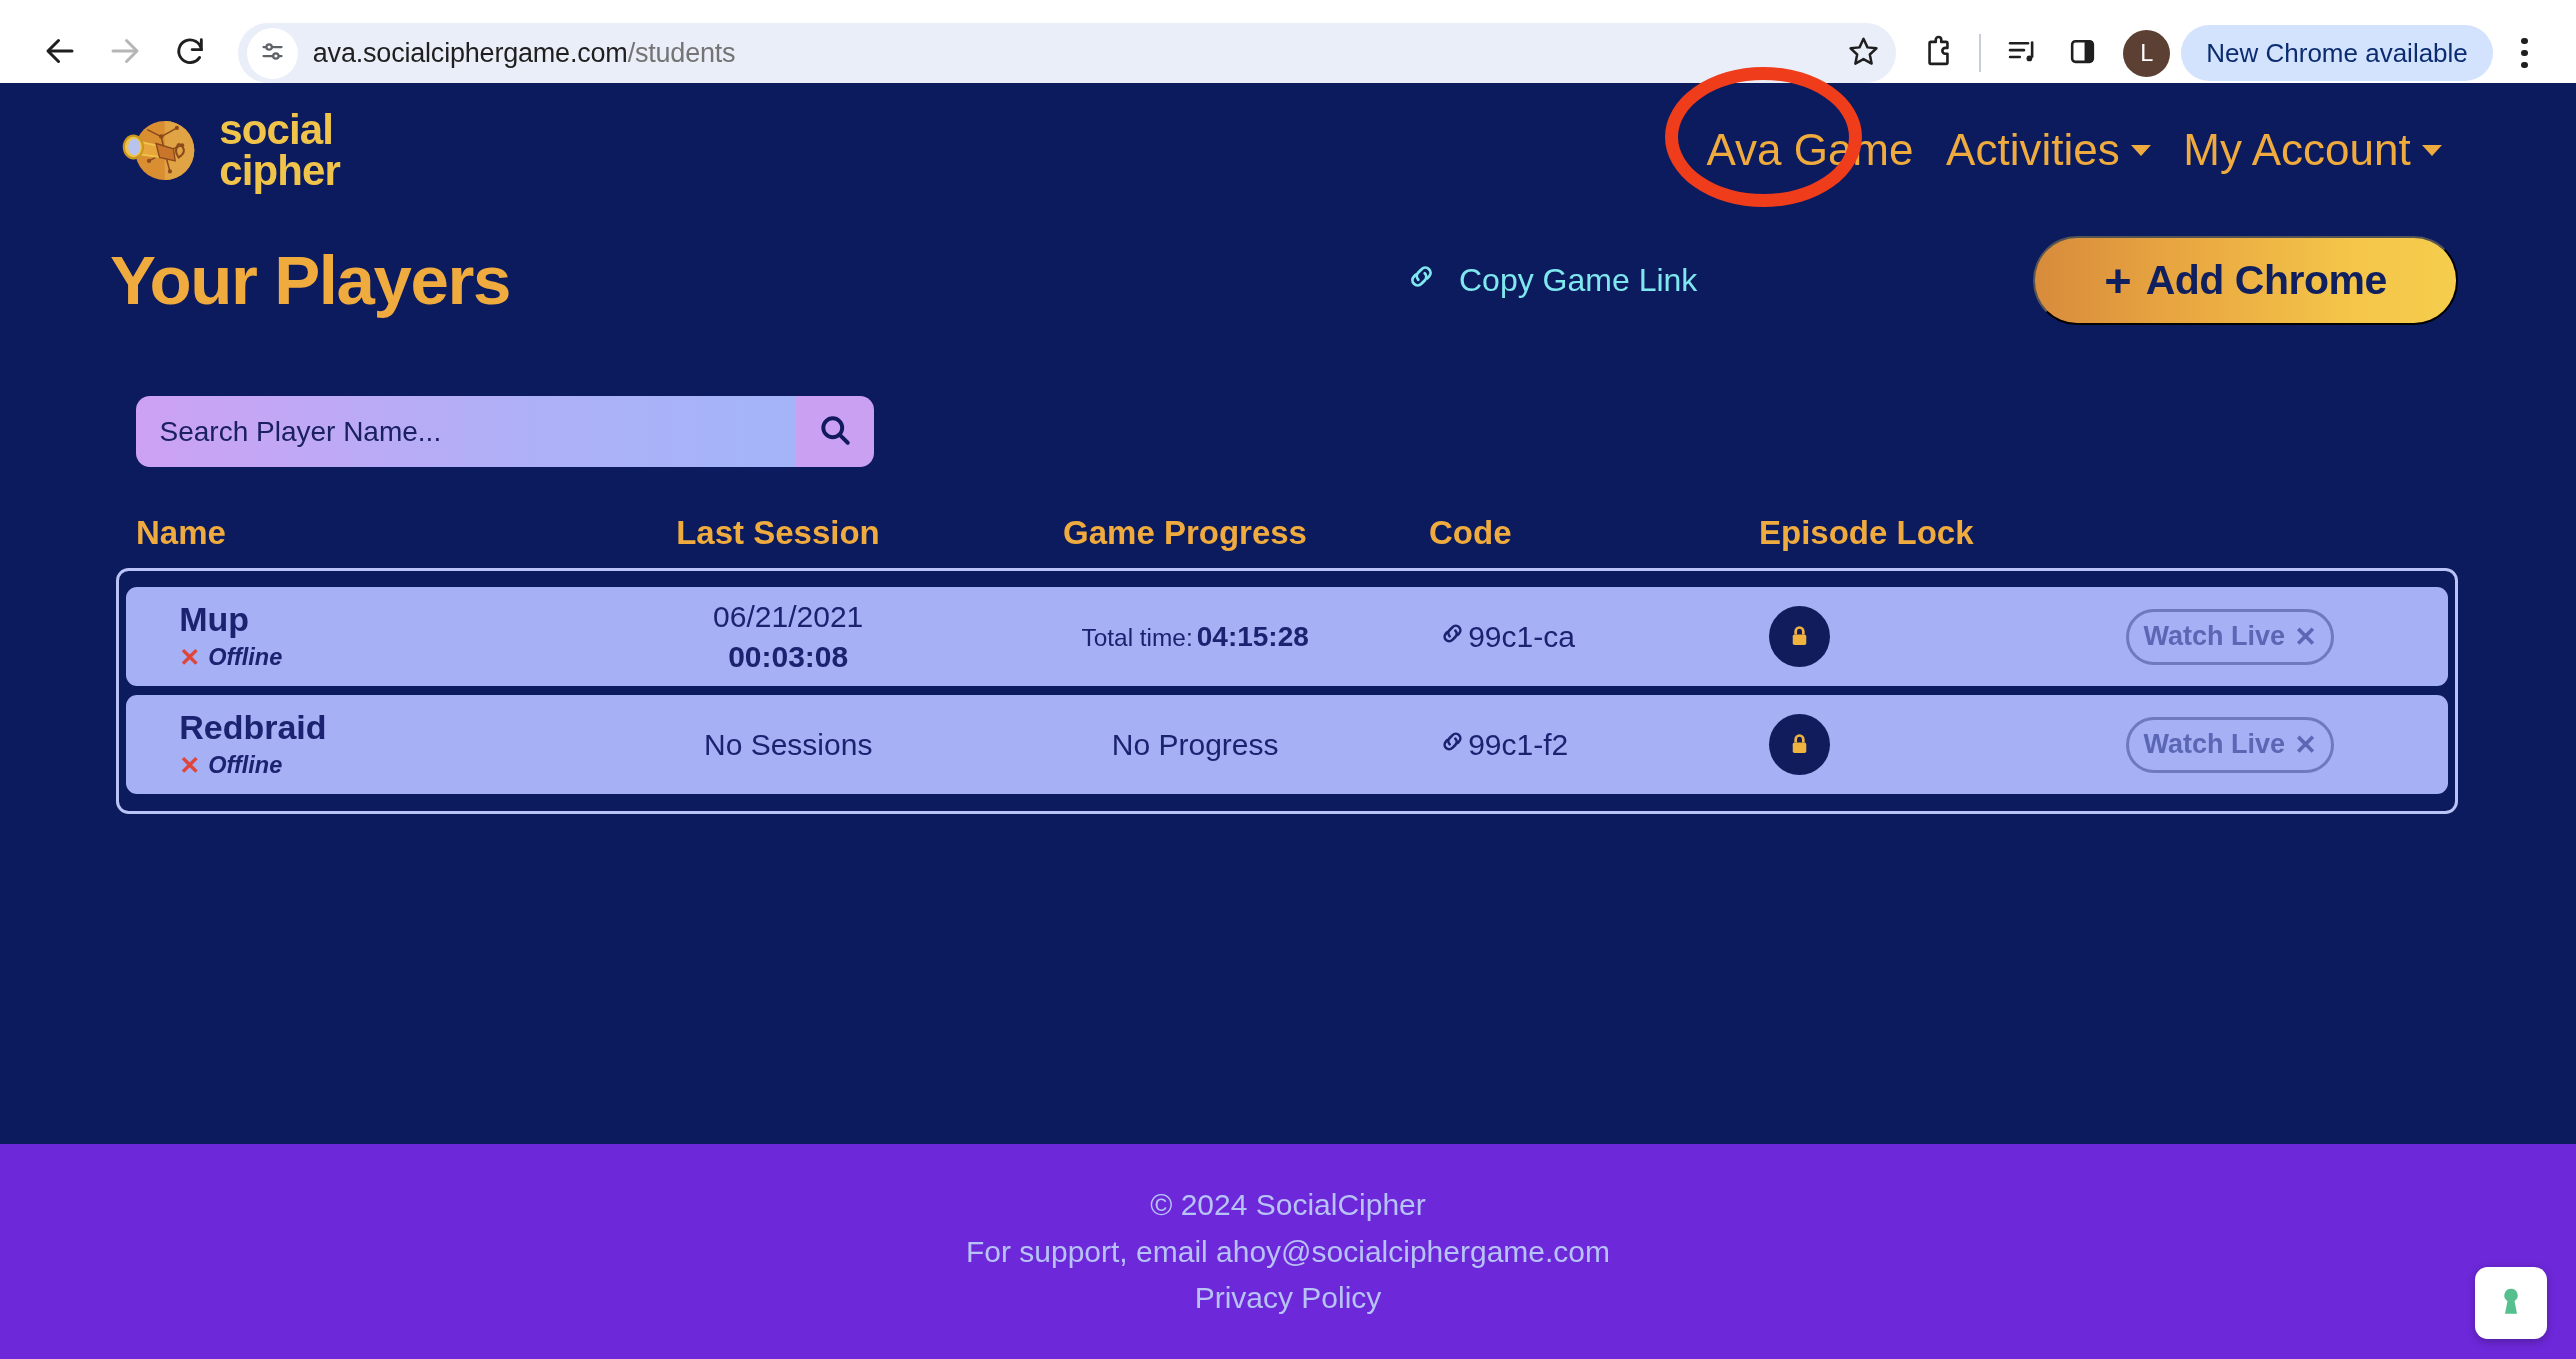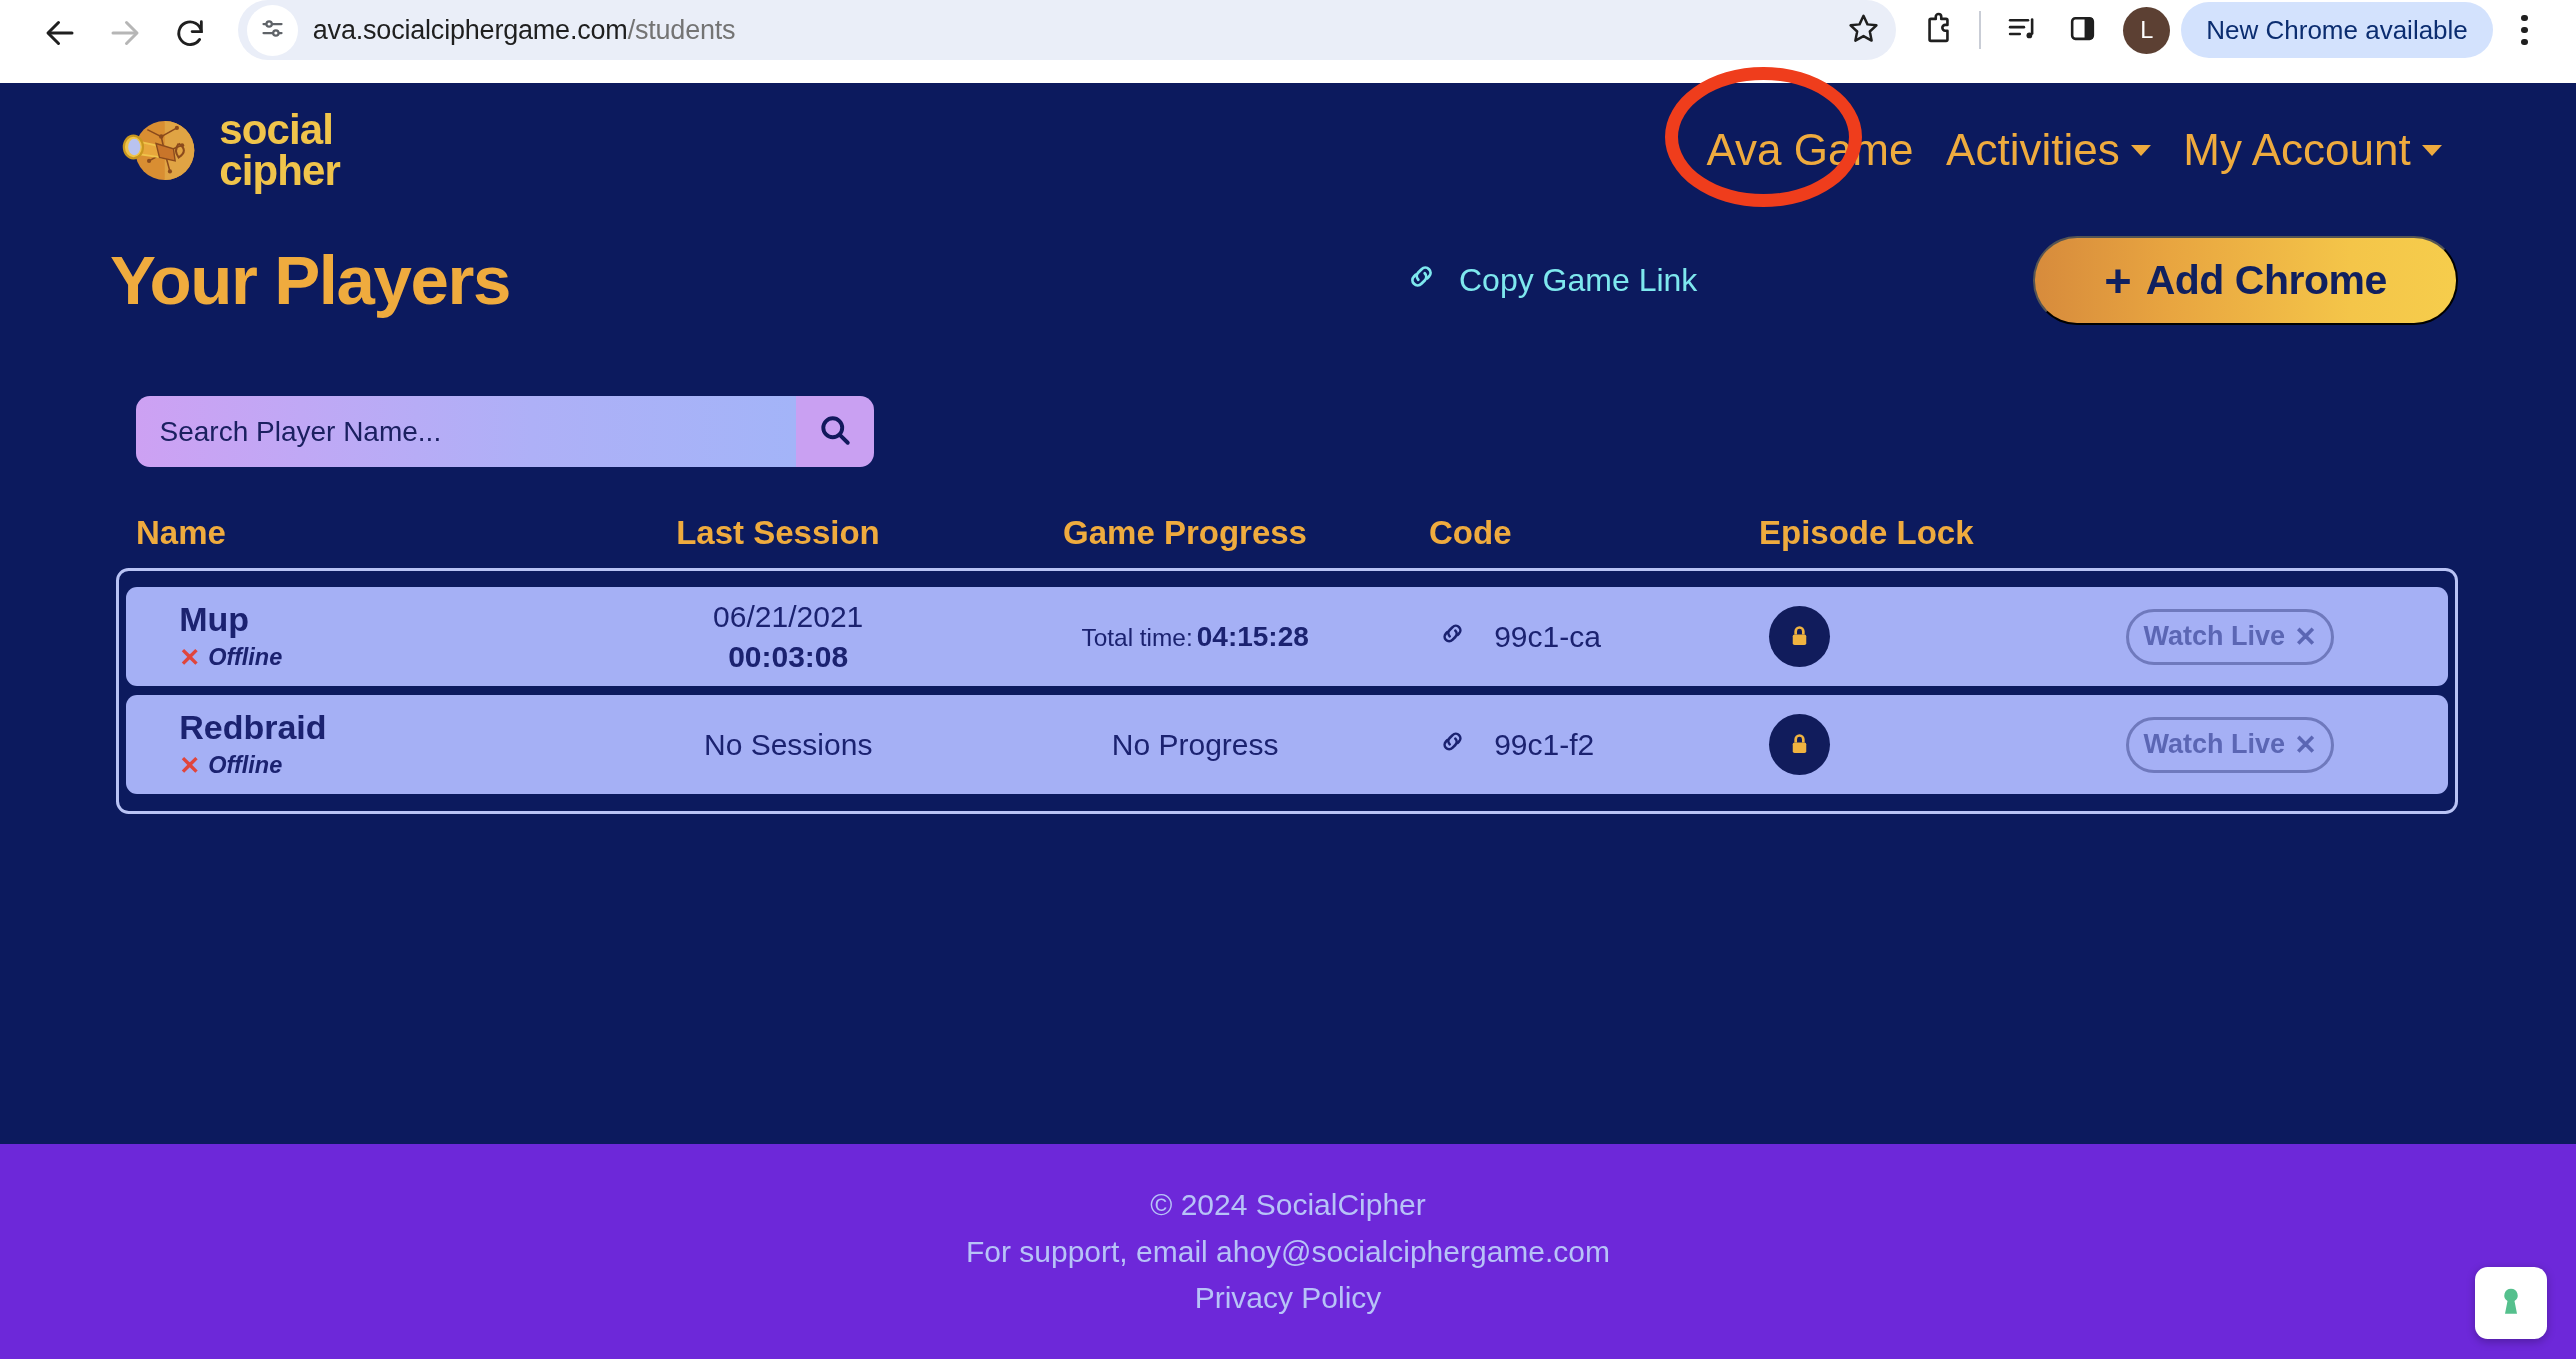--- a/index.html
+++ b/index.html
@@ -8,21 +8,21 @@
     font-family: "Liberation Sans", sans-serif;
     overflow: hidden;
     background: #0c1a5e;
   }
 
   
   .browser-bar {
     height: 83px;
     background: #ffffff;
     display: flex;
-    align-items: flex-start;
+    align-items: flex-end;
     padding: 0 27px;
     gap: 0px;
   }
   .nav-btn {
     width: 65px; height: 65px;
     display: flex; align-items: center; justify-content: center;
     border-radius: 50%;
     flex: 0 0 auto;
   }
   .nav-btn svg { display:block; }
@@ -244,21 +244,21 @@
   .player-status {
     font-size: 23.5px; font-style: italic; font-weight: 700;
     color: #1b2270; display: flex; align-items: center; gap: 8.1px; margin-top: 5.4px;
   }
   .x-mark { color: #e0453c; font-size: 25px; font-weight: 900; font-style: normal; }
   .session-date { font-size: 30px; font-weight: 400; line-height: 1.1; }
   .session-time { font-size: 30px; font-weight: 800; margin-top: 7.2px; }
   .session-none { font-size: 30px; }
   .progress-text { font-size: 24.4px; }
   .progress-none { font-size: 30px; }
-  .code-cell { display:flex; align-items:center; gap: 28px; font-size: 30px; }
+  .code-cell { display:flex; align-items:center; gap: 2px; font-size: 30px; }
   .lock-badge {
     width: 61px; height: 61px;
     border-radius: 31px;
     background: #111c5c;
     display:flex; align-items:center; justify-content:center;
   }
   .watch-btn {
     width: 208px; height: 56px;
     border: 3.6px solid #6f79bd;
     border-radius: 28px;

